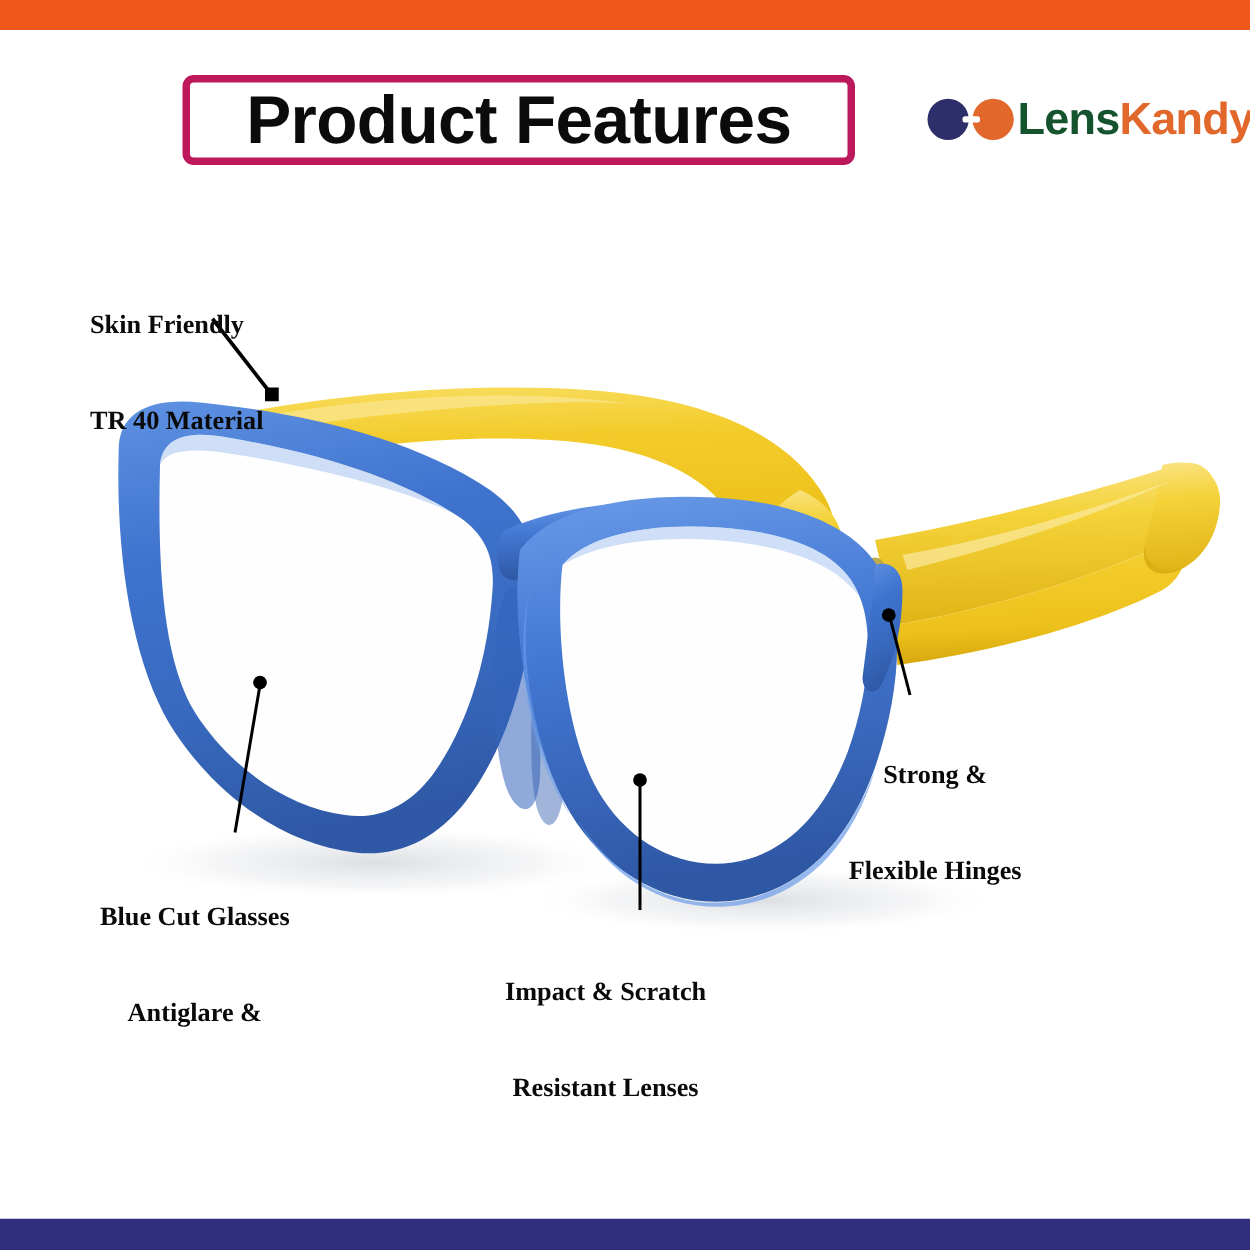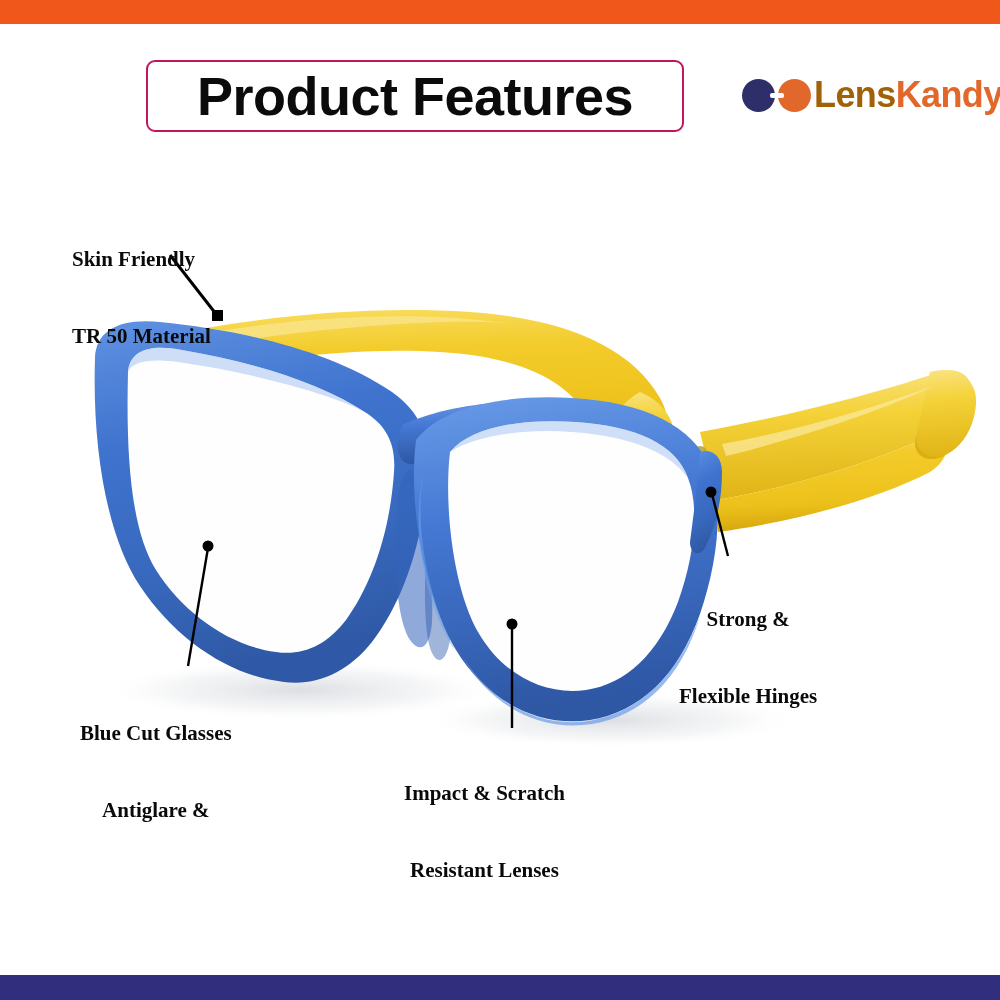--- a/index.html
+++ b/index.html
@@ -32,21 +32,21 @@
     background: #322E7E;
   }
 
   
   .title-box {
     position: absolute;
     left: 146px;
     top: 60px;
     width: 538px;
     height: 72px;
-    border: 2px solid #be185d;
+    border: 6px solid #be185d;
     border-radius: 9px;
     background: #ffffff;
     box-sizing: border-box;
     display: flex;
     align-items: center;
     justify-content: center;
   }
   .title-text {
     font-family: "Liberation Sans", sans-serif;
     font-weight: bold;
@@ -94,21 +94,21 @@
     border-radius: 2px;
   }
   .logo-word {
     font-family: "Liberation Sans", sans-serif;
     font-weight: bold;
     font-size: 36px;
     line-height: 1;
     letter-spacing: -0.6px;
     white-space: nowrap;
   }
-  .logo-lens  { color: #a16207; }
+  .logo-lens  { color: #14532d; }
   .logo-kandy { color: #E2672B; }
 
   
   .ann {
     position: absolute;
     font-family: "Liberation Serif", serif;
     font-weight: bold;
     font-size: 21px;
     line-height: 1.22;
     color: #0a0a0a;
@@ -297,21 +297,21 @@
     <div class="logo-mark">
       <div class="logo-circle-left"></div>
       <div class="logo-circle-right"></div>
       <div class="logo-bridge"></div>
     </div>
     <div class="logo-word"><span class="logo-lens">Lens</span><span class="logo-kandy">Kandy</span></div>
   </div>
 
   <div class="ann ann-skin">
     <div>Skin Friendly</div>
-    <div>TR 50 Material</div>
+    <div>TR 40 Material</div>
   </div>
 
   <div class="ann ann-anti">
     <div>Blue Cut Glasses</div>
     <div>Antiglare &amp;</div>
   </div>
 
   <div class="ann ann-hinges">
     <div>Strong &amp;</div>
     <div>Flexible Hinges</div>

